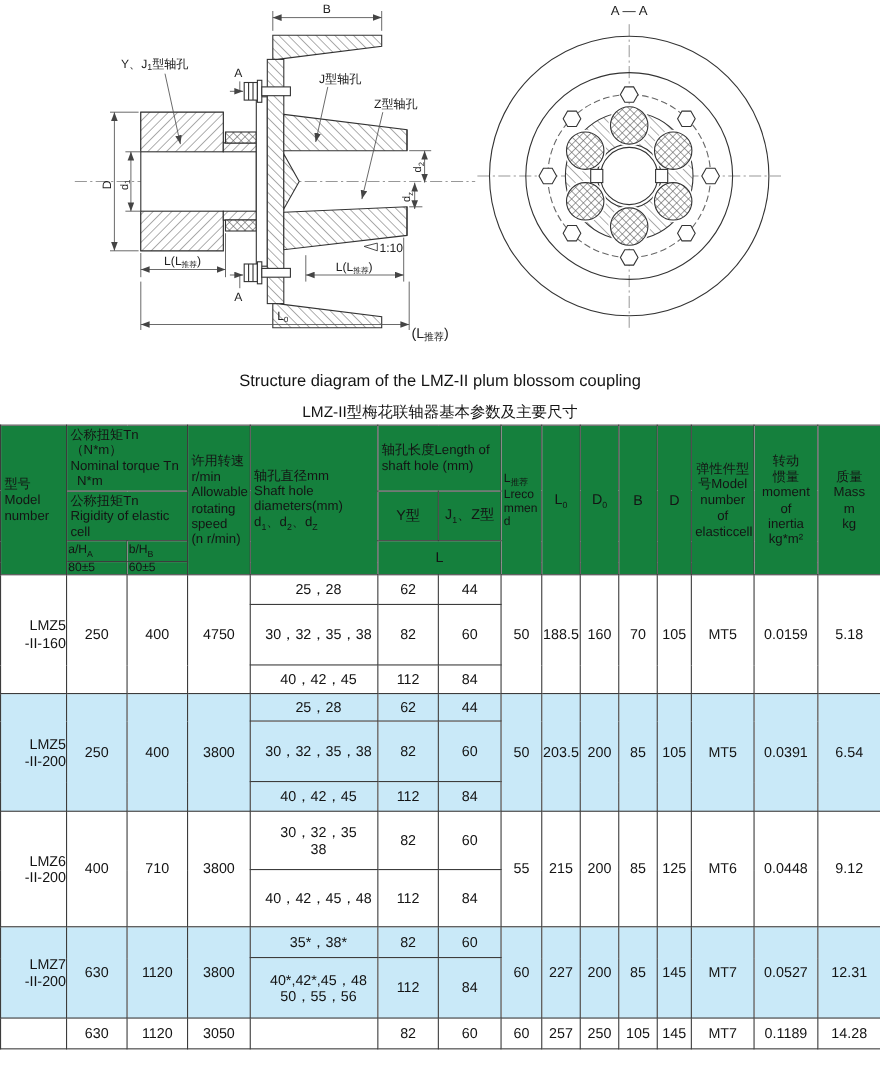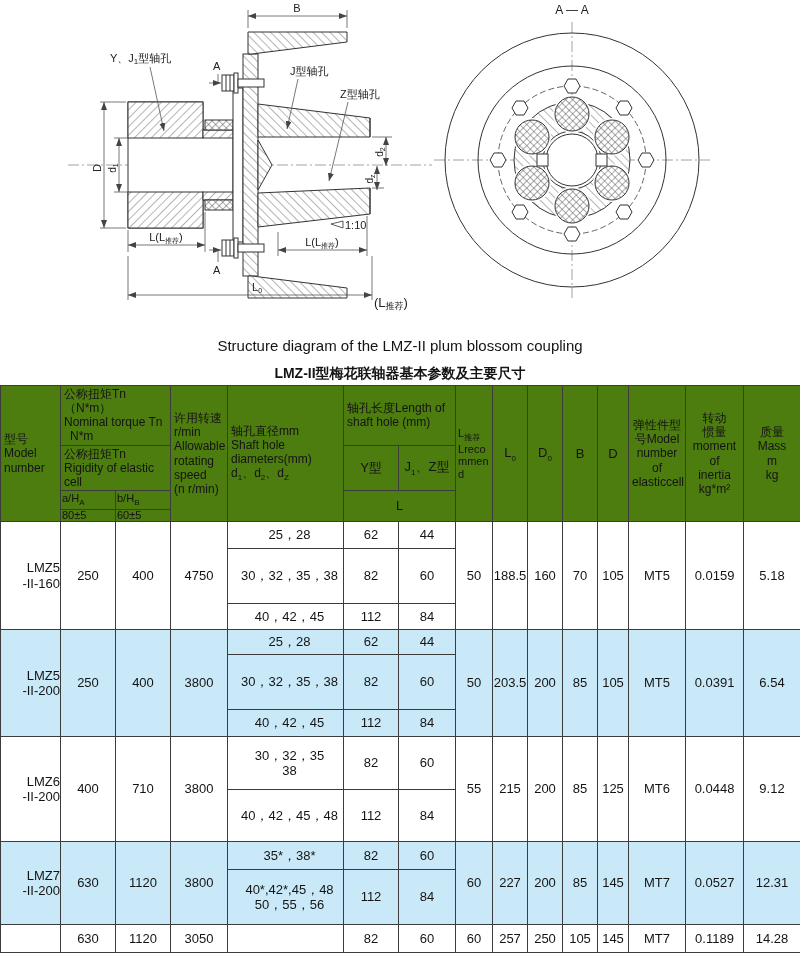--- a/index.html
+++ b/index.html
@@ -1,24 +1,24 @@
 <!DOCTYPE html>
 <html><head>
 <meta charset="utf-8">
 <style>
   html,body{margin:0;padding:0;}
   body{width:800px;height:972px;background:#fff;font-family:"Liberation Sans",sans-serif;color:#141414;overflow:hidden;}
   .titles{text-align:center;}
   .t-zh{font-size:15px;font-weight:bold;margin-top:7px;line-height:19px;}
   .t-en{font-size:15px;margin-top:2px;line-height:19px;}
-  .t-zh2{font-size:14px;font-weight:bold;margin-top:9px;line-height:18px;}
+  .t-zh2{font-size:14px;font-weight:normal;margin-top:9px;line-height:18px;}
   .t-en2{font-size:14px;margin-top:1px;line-height:18px;}
   table{border-collapse:collapse;table-layout:fixed;width:796px;margin:3px auto 0 auto;font-size:13px;}
   td{border:1px solid #3c3c3c;text-align:center;vertical-align:middle;padding:0;line-height:1.18;overflow:hidden;}
-  td.hd{background:#4d7c0f;font-size:12px;text-align:left;vertical-align:middle;padding:1px 3px;}
+  td.hd{background:#15803d;font-size:12px;text-align:left;vertical-align:middle;padding:1px 3px;}
   td.hdc{text-align:center;}
   td.sm{font-size:11px;line-height:1;padding:0 1px;text-align:left;}
   td.lrec{font-size:11px;line-height:1.1;word-break:break-all;text-align:left;padding:1px 2px;}
   td.big{font-size:13px;}
   tr.hl td{background:#c9e9f8;}
   td.model{text-align:right;padding-left:10px;}
   td.dia{text-align:center;padding-left:8px;}
   sub{font-size:9px;}
   td.hd sub{font-size:8px;}
   svg text{fill:#222;}

